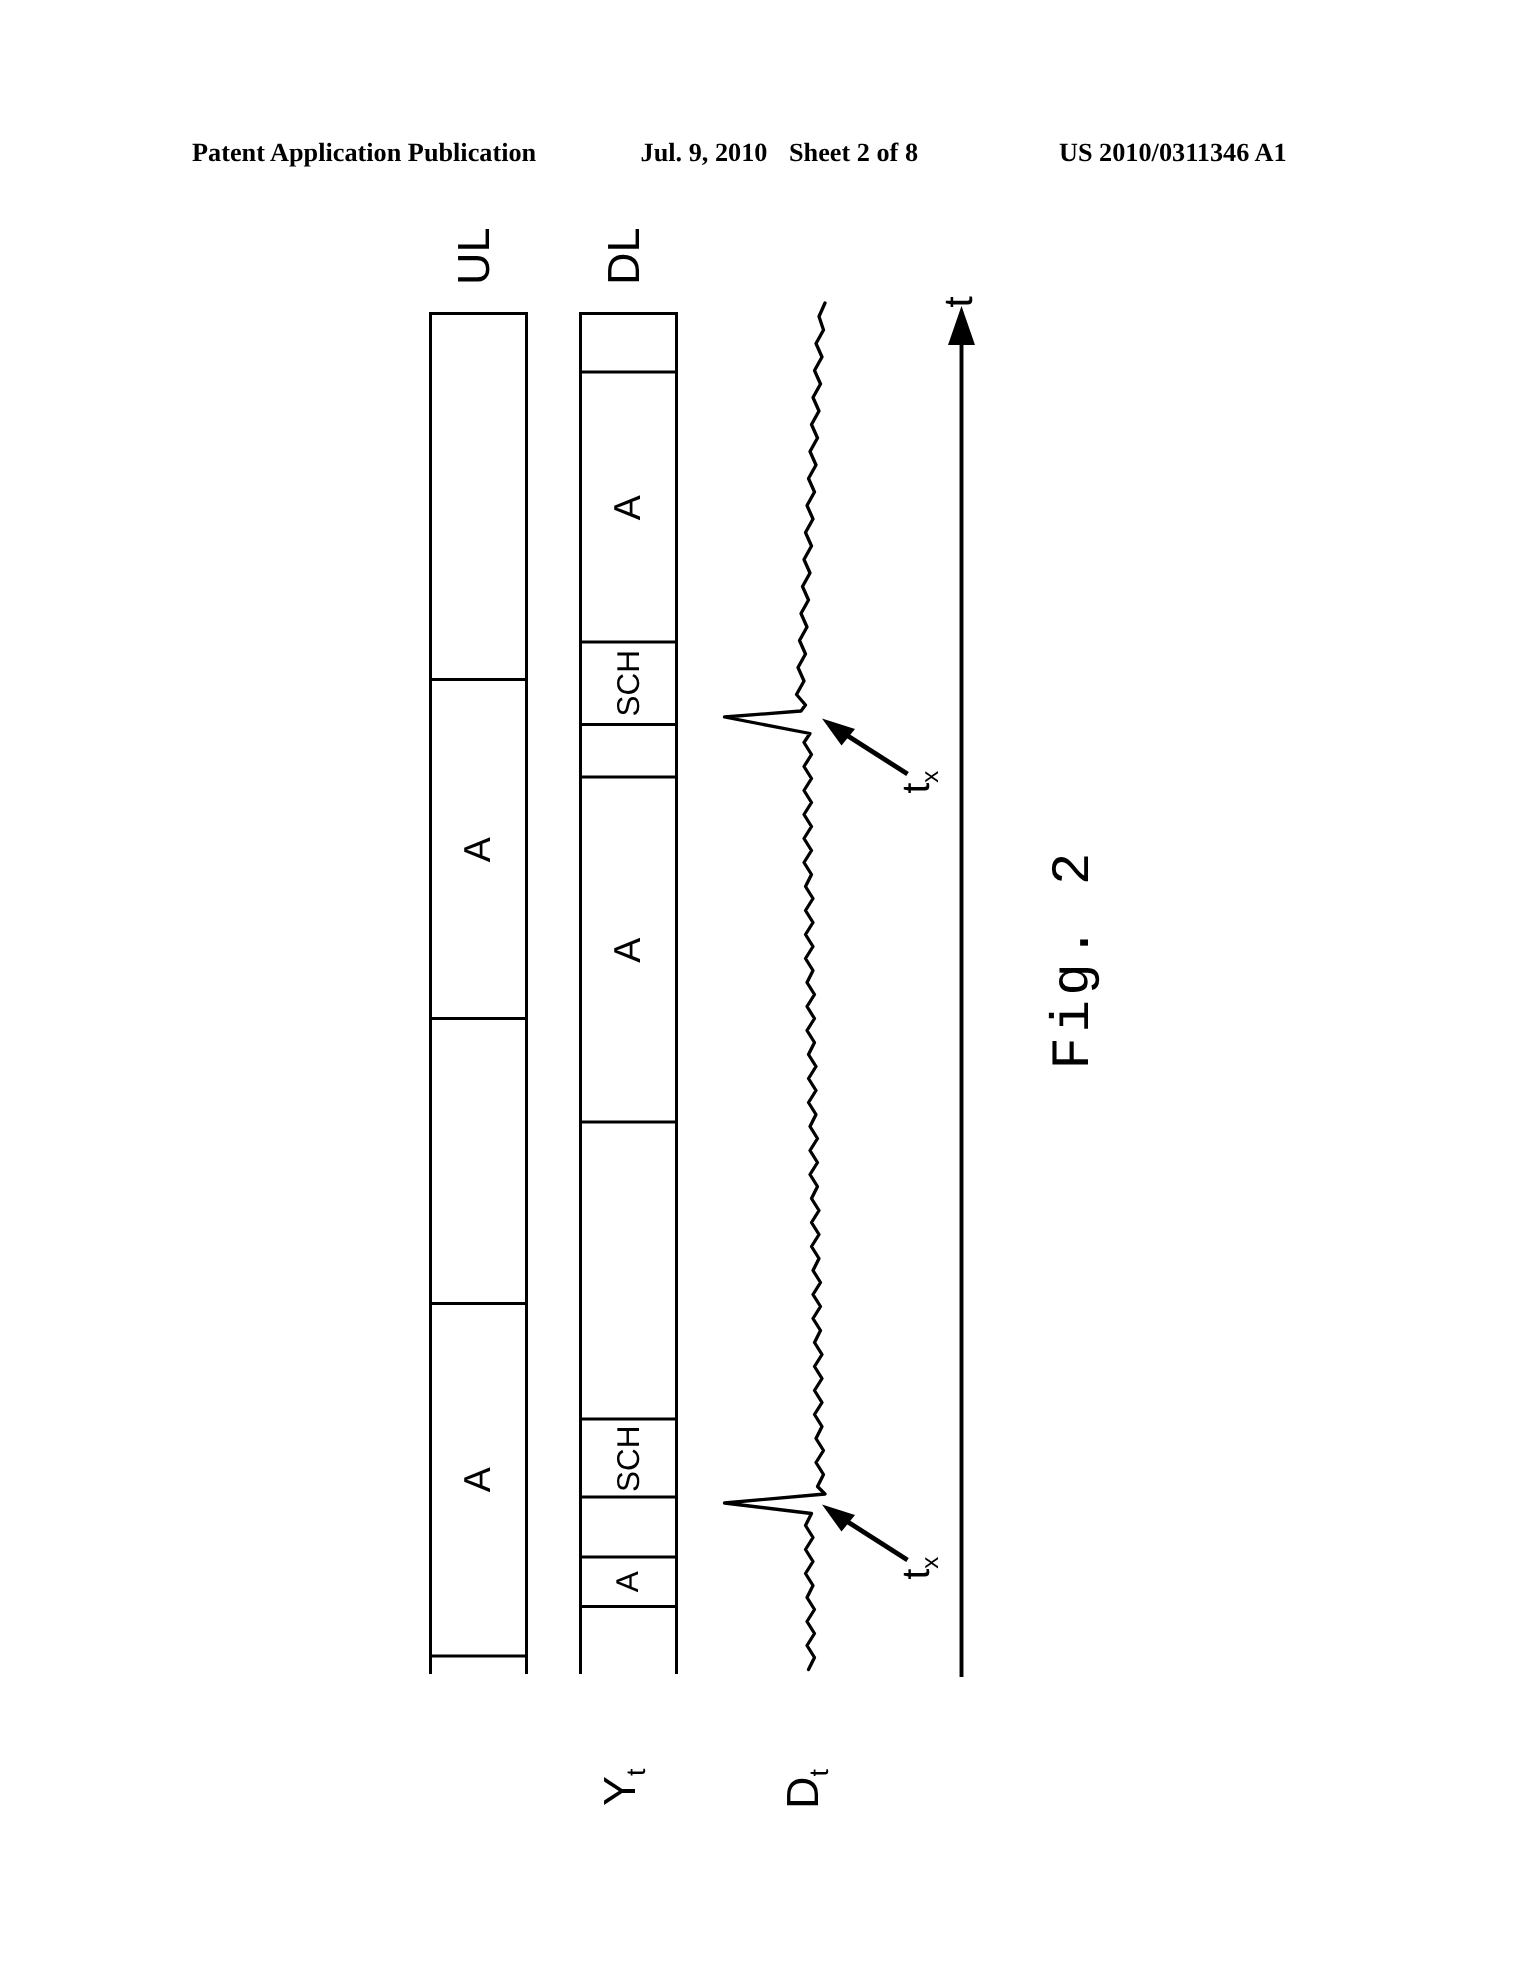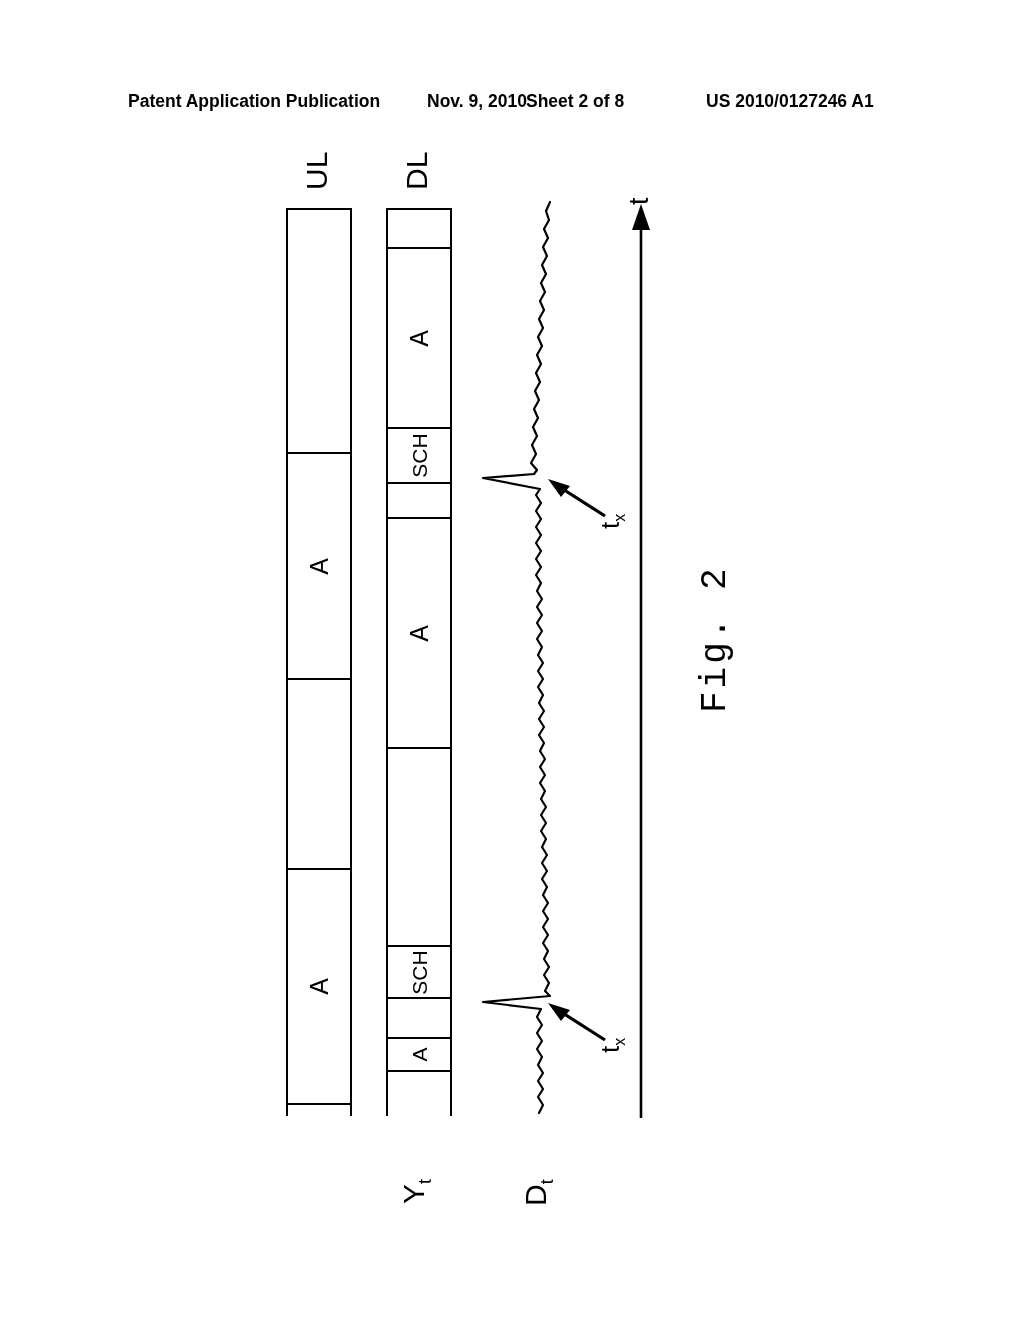--- a/index.html
+++ b/index.html
@@ -18,21 +18,21 @@
 
   
   #page-header {
     position: absolute;
     top: 88px;
     left: 0;
     width: 912px;
     height: 26px;
     display: flex;
     align-items: center;
-    font-family: Liberation Sans, sans-serif;
+    font-family: Liberation Serif, serif;
     font-weight: bold;
     font-size: 17.5px;
     letter-spacing: 0px;
     white-space: nowrap;
   }
   #page-header .hdr-pub {
     position: absolute;
     left: 128px;
   }
   #page-header .hdr-date {
@@ -165,23 +165,23 @@
     line-height: 1;
     white-space: nowrap;
     color: #000;
   }
 </style>
 </head>
 <body>
 
 <div id="page-header">
   <span class="hdr-pub">Patent Application Publication</span>
-  <span class="hdr-date">Nov. 9, 2010</span>
+  <span class="hdr-date">Jul. 9, 2010</span>
   <span class="hdr-sheet">Sheet 2 of 8</span>
-  <span class="hdr-pubno">US 2010/0127246 A1</span>
+  <span class="hdr-pubno">US 2010/0311346 A1</span>
 </div>
 
 <div id="figure">
 
   <div class="bar-title" style="left:296px; top:150px; width:46px; height:34px;">UL</div>
   <div class="bar-title" style="left:396px; top:150px; width:46px; height:34px;">DL</div>
 
   <div class="bar" id="ul-bar" style="left:286px; top:208px; width:66px; height:908px;">
     <div class="seg" style="top:0px;   height:242px;">
       <span class="seg-label"></span>

